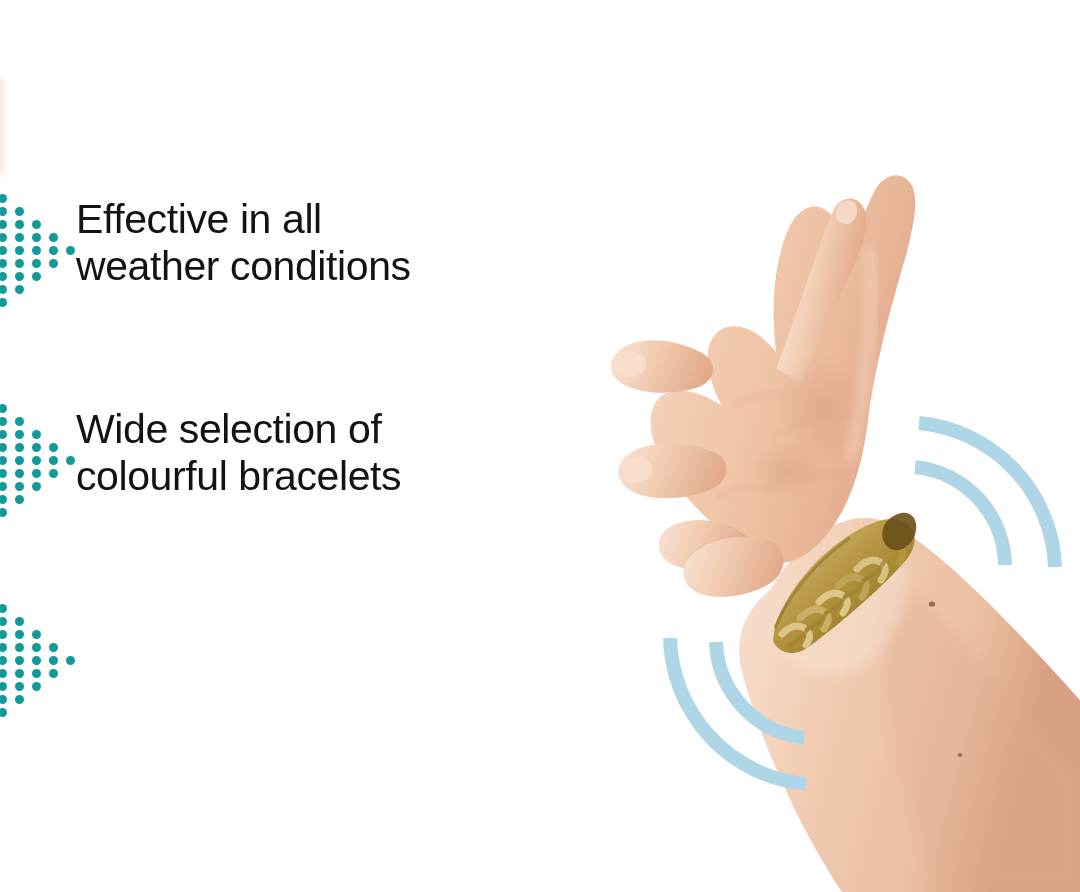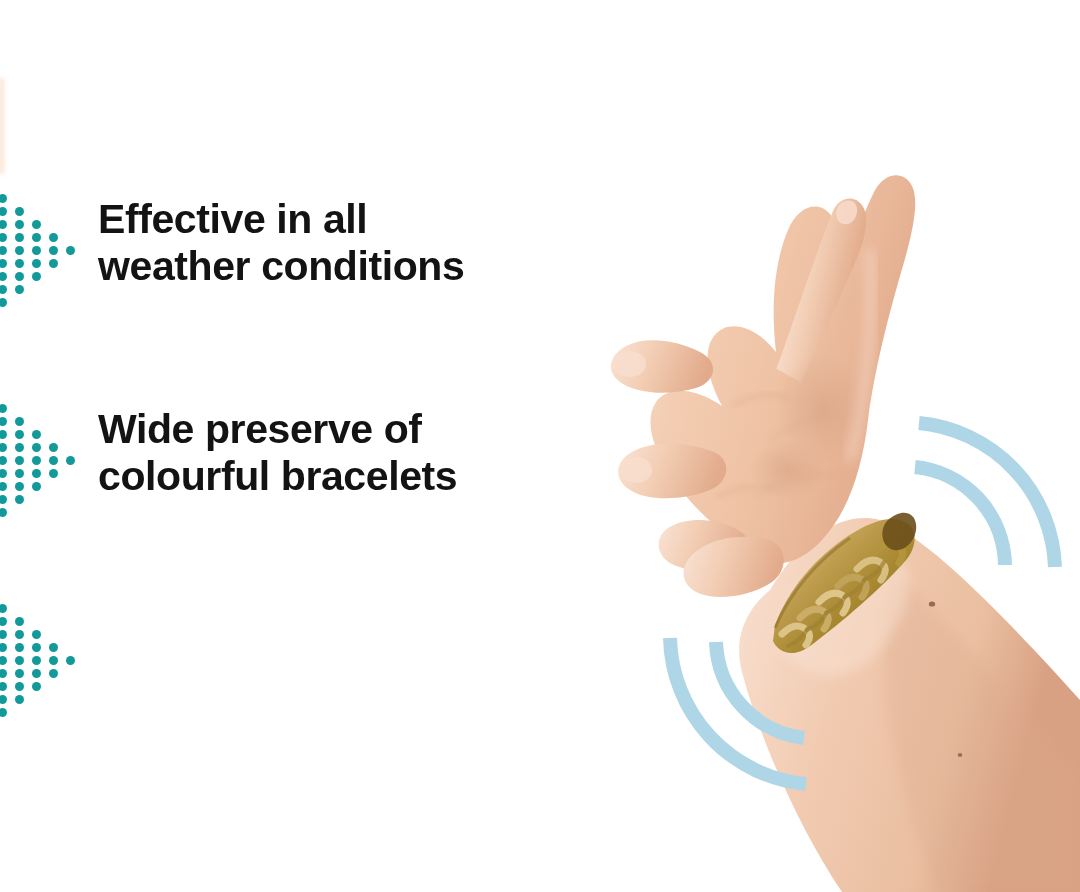--- a/index.html
+++ b/index.html
@@ -31,24 +31,23 @@
     width:84px;height:120px;
     flex:0 0 84px;
   }
   .arrow-icon .dot{
     position:absolute;
     width:9px;height:9px;border-radius:50%;
     background:#119a99;
   }
 
   .bullet-text{
-    margin-left:22px;
     color:#131313;
     font-size:41px;
-    font-weight:bold;
+    font-weight:normal;
     line-height:47px;
     letter-spacing:-0.4px;
     white-space:pre-line;
     padding-top:2px;
   }
   .bullet-1 .bullet-text{padding-top:6px;}
   .bullet-2 .bullet-text{padding-top:6px;}
   .bullet-3 .bullet-text{padding-top:-2px;}
 
   
@@ -280,21 +279,21 @@
         <span class="dot" style="left: 23px; top: 69px; width: 9px; height: 9px; background: rgb(17, 154, 153);"></span>
         <span class="dot" style="left: 40px; top: 69px; width: 9px; height: 9px; background: rgb(17, 154, 153);"></span>
         <span class="dot" style="left: 57px; top: 69px; width: 9px; height: 9px; background: rgb(17, 154, 153);"></span>
         <span class="dot" style="left: 6px; top: 82px; width: 9px; height: 9px; background: rgb(17, 154, 153);"></span>
         <span class="dot" style="left: 23px; top: 82px; width: 9px; height: 9px; background: rgb(17, 154, 153);"></span>
         <span class="dot" style="left: 40px; top: 82px; width: 9px; height: 9px; background: rgb(17, 154, 153);"></span>
         <span class="dot" style="left: 6px; top: 95px; width: 9px; height: 9px; background: rgb(17, 154, 153);"></span>
         <span class="dot" style="left: 23px; top: 95px; width: 9px; height: 9px; background: rgb(17, 154, 153);"></span>
         <span class="dot" style="left: 6px; top: 108px; width: 9px; height: 9px; background: rgb(17, 154, 153);"></span>
       </div>
-    <div class="bullet-text">Wide preserve of
+    <div class="bullet-text">Wide selection of
 colourful bracelets</div>
   </div>
 
   <div class="bullet bullet-3">
     <div class="arrow-icon">
         <span class="dot" style="left: 6px; top: 4px; width: 9px; height: 9px; background: rgb(17, 154, 153);"></span>
         <span class="dot" style="left: 6px; top: 17px; width: 9px; height: 9px; background: rgb(17, 154, 153);"></span>
         <span class="dot" style="left: 23px; top: 17px; width: 9px; height: 9px; background: rgb(17, 154, 153);"></span>
         <span class="dot" style="left: 6px; top: 30px; width: 9px; height: 9px; background: rgb(17, 154, 153);"></span>
         <span class="dot" style="left: 23px; top: 30px; width: 9px; height: 9px; background: rgb(17, 154, 153);"></span>

